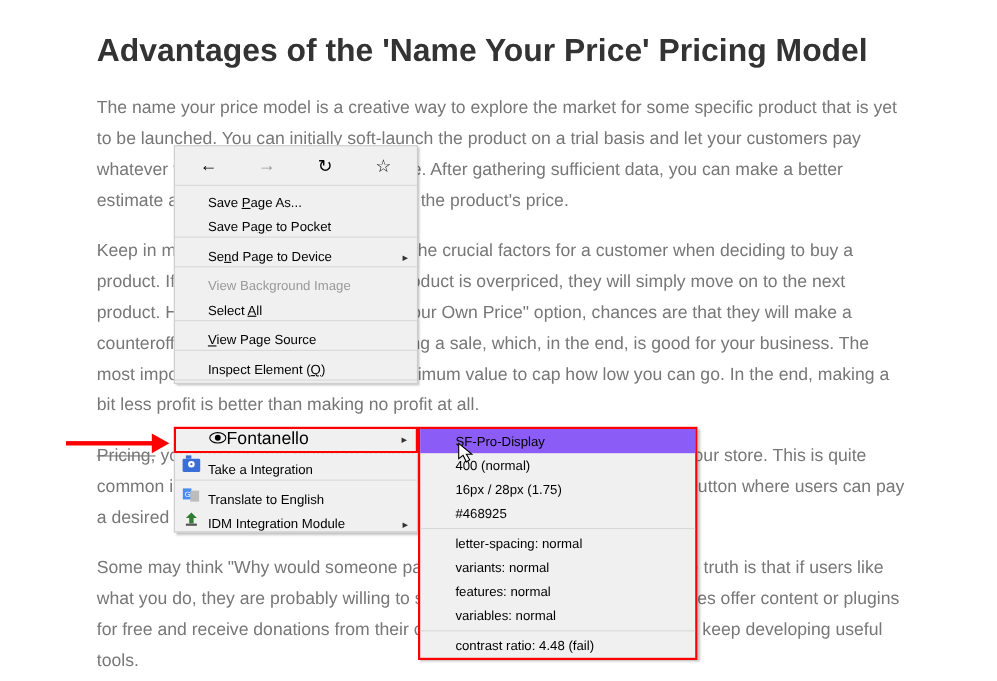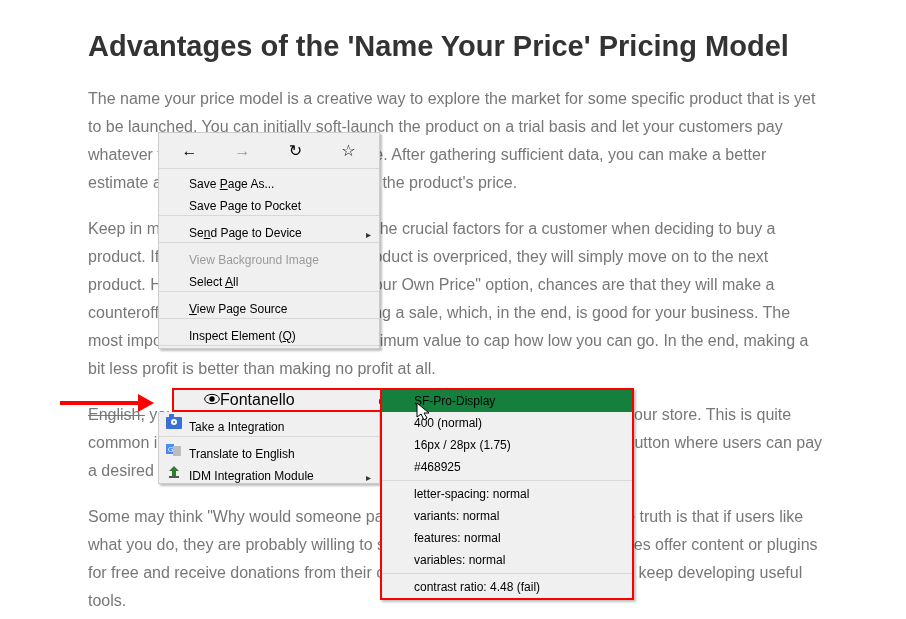--- a/index.html
+++ b/index.html
@@ -104,21 +104,21 @@
     font-size: 10px;
     color: #333;
   }
   .ctx .item.disabled { color: #9a9a9a; }
   .ctx .item .u { text-decoration: underline; }
   .red-box {
     border: 2px solid #ff0000;
   }
   .fontanello-row {
     position: absolute;
-    left: 172px;
+    left: 158px;
     top: 388px;
     width: 222px;
     height: 24px;
     background: #f0f0f0;
     display:flex;
     align-items:center;
   }
   .fontanello-row .inner {
     position: relative;
     width: 100%; height: 22px;
@@ -140,21 +140,21 @@
     font-size: 12px;
     color: #000;
   }
   .sub .srow {
     height: 22px;
     display: flex;
     align-items: center;
     padding: 0 10px 0 32px;
     position: relative;
   }
-  .sub .srow.hov { background: #15803d; }
+  .sub .srow.hov { background: #8b5cf6; }
   .sub .ssep { height:1px; background:#d8d8d8; margin:2px 0; }
   .cursor {
     position: absolute;
     left: 416px; top: 402px;
     width: 16px; height: 20px;
     pointer-events: none;
     z-index: 50;
   }
   
   .eye-icon svg { width:16px; height:12px; }
@@ -164,21 +164,21 @@
   .gt-icon{display:inline-flex;}
   .idm-icon{display:inline-flex;}
 </style>
 </head>
 <body>
 
 <div class="article">
   <h1>Advantages of the 'Name Your Price' Pricing Model</h1>
   <p>The name your price model is a creative way to explore the market for some specific product that is yet to be launched. You can initially soft-launch the product on a trial basis and let your customers pay whatever they want for it for a limited time. After gathering sufficient data, you can make a better estimate and decide if the cost should be the product's price.</p>
   <p>Keep in mind that price is usually one of the crucial factors for a customer when deciding to buy a product. If the customer believes your product is overpriced, they will simply move on to the next product. However, by using the "Name Your Own Price" option, chances are that they will make a counteroffer, and you might end up making a sale, which, in the end, is good for your business. The most important thing is that you set a minimum value to cap how low you can go. In the end, making a bit less profit is better than making no profit at all.</p>
-  <p><span class="strike">English,</span><span> you can use this plugin to accept donations or run fundraisers from your store. This is quite common in the music industry. Moreover, many websites have a "Donation" button where users can pay a desired amount.</span></p>
+  <p><span class="strike">Pricing,</span><span> you can use this plugin to accept donations or run fundraisers from your store. This is quite common in the music industry. Moreover, many websites have a "Donation" button where users can pay a desired amount.</span></p>
   <p>Some may think "Why would someone pay for something that's free?" but the truth is that if users like what you do, they are probably willing to support you. This is why so many sites offer content or plugins for free and receive donations from their community to compensate them and keep developing useful tools.</p>
 </div>
 
 <div class="arrow">
   <div class="shaft"></div>
     <div class="head"></div>
 </div>
 
 <div class="ctx">
   <div class="nav-row">

